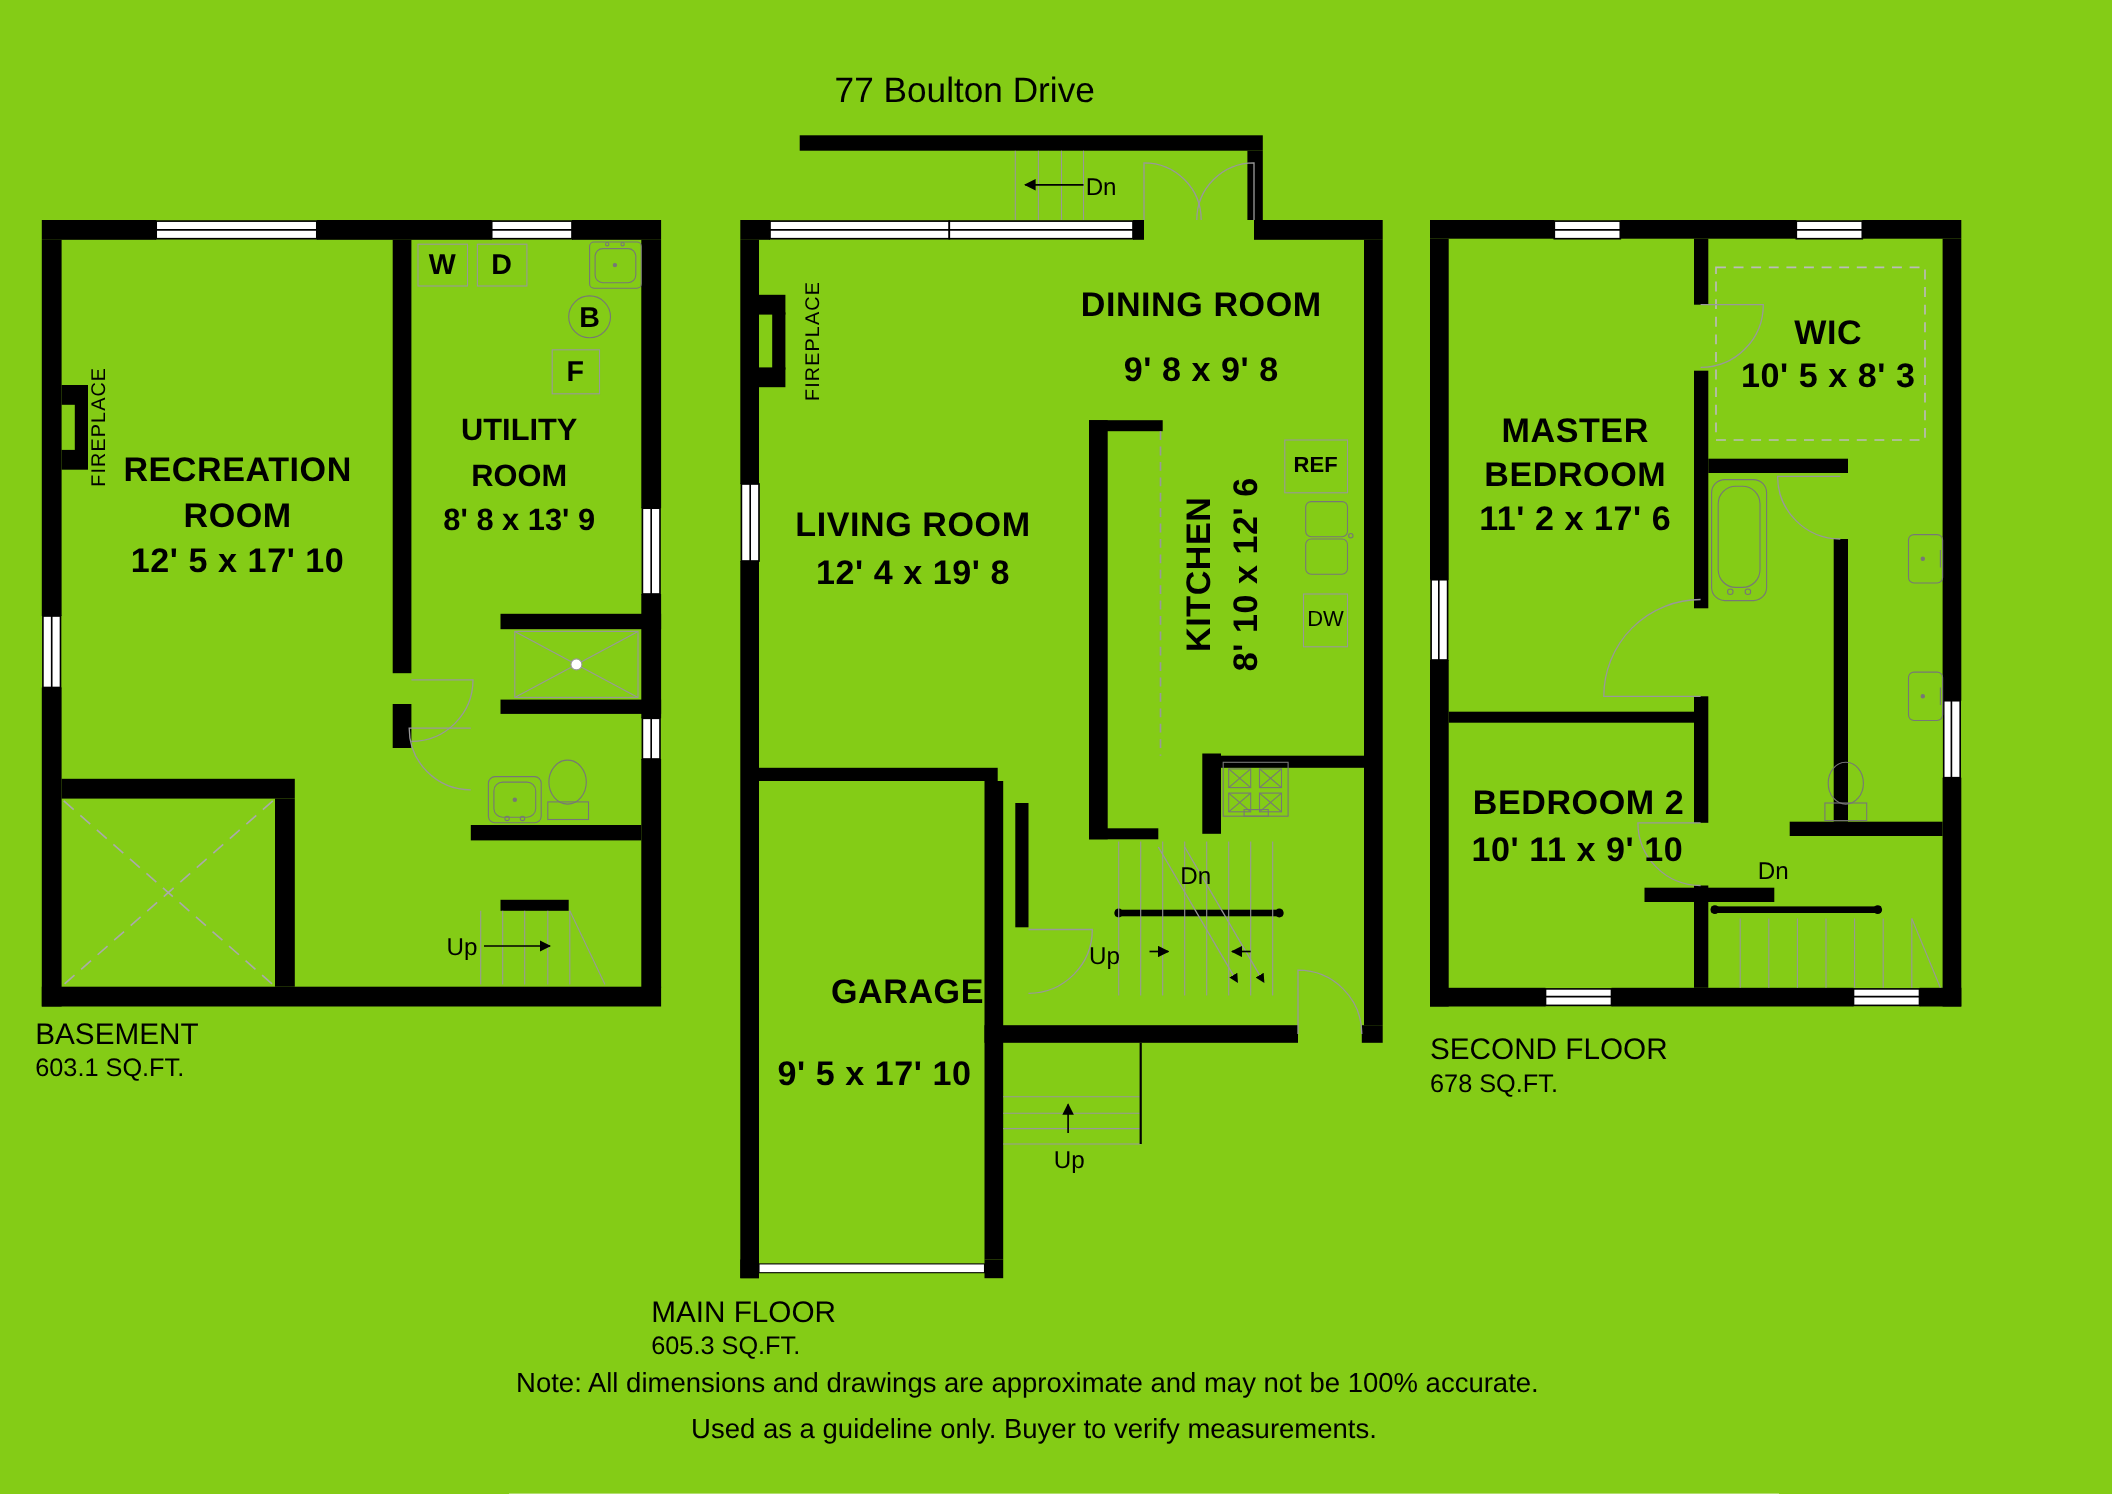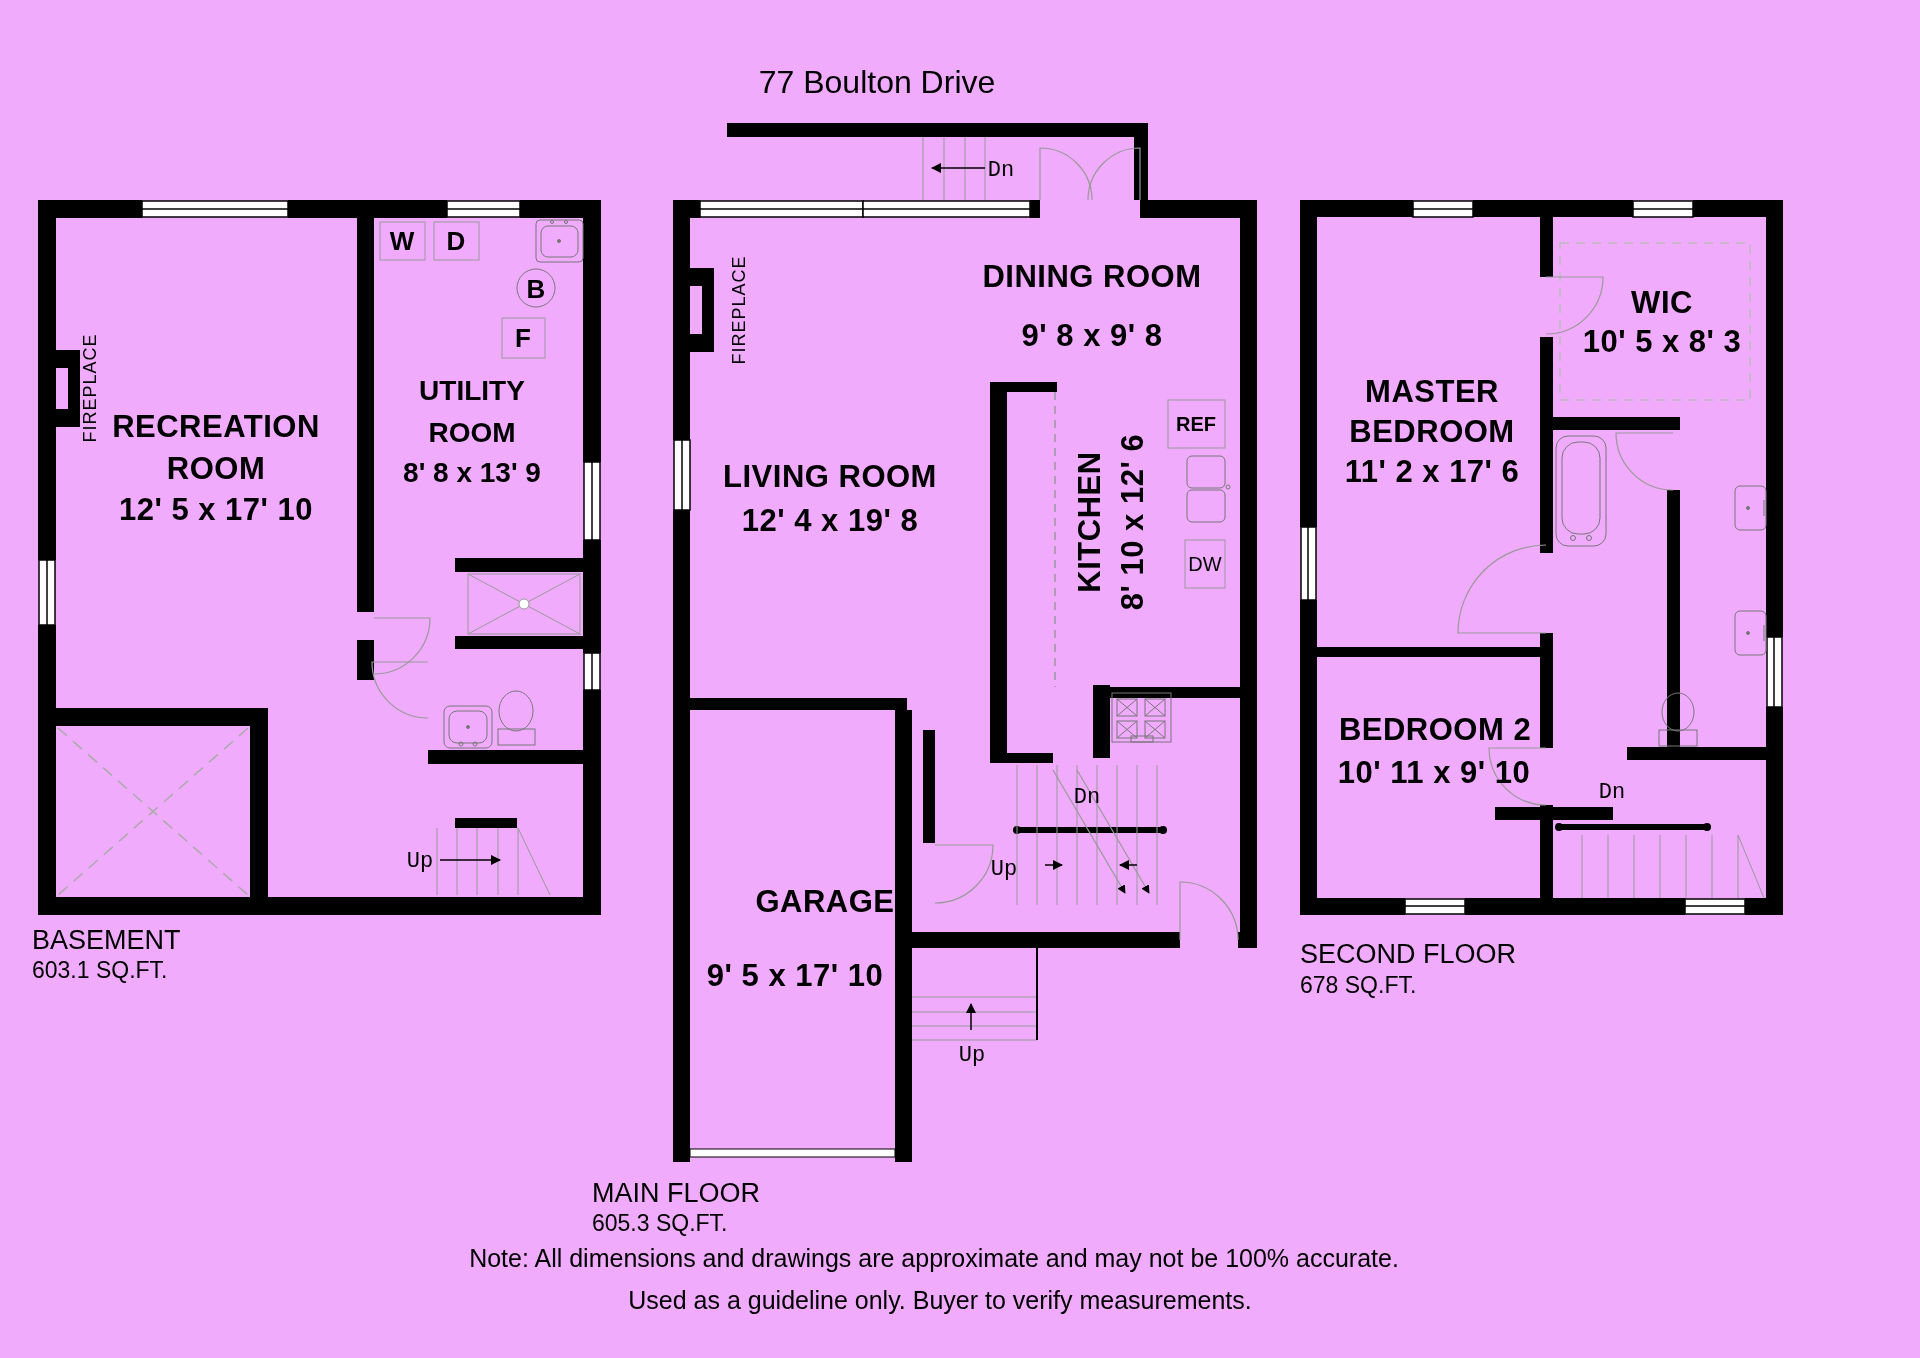--- a/index.html
+++ b/index.html
@@ -1,23 +1,23 @@
 <!DOCTYPE html>
 <html><head>
 <meta charset="utf-8">
 <style>
   html,body{margin:0;padding:0;background:#fff;}
-  #stage{position:relative;width:1920px;height:1358px;background:#f0abfc;overflow:hidden;
+  #stage{position:relative;width:1920px;height:1358px;background:#84cc16;overflow:hidden;
          font-family:"Liberation Sans", sans-serif;color:#000;}
   #plan-svg{position:absolute;left:0;top:0;}
   .lbl{position:absolute;white-space:nowrap;transform:translate(-50%,-50%);}
   .room{font-size:31px;font-weight:bold;letter-spacing:0.5px;}
   .room-sm{font-size:28px;font-weight:bold;}
   .appl{font-size:26px;font-weight:bold;}
-  .tag{font-size:22px;font-family:Liberation Mono, monospace;}
+  .tag{font-size:22px;}
   .tag-sm{font-size:20px;}
   .rot{transform:translate(-50%,-50%) rotate(-90deg);}
   .fire{font-size:18px;letter-spacing:1px;}
   .floor-name{position:absolute;font-size:27px;}
   .floor-area{position:absolute;font-size:23px;}
   .title{position:absolute;font-size:32px;}
   .note{position:absolute;font-size:25px;}
 </style>
 </head>
 <body>

